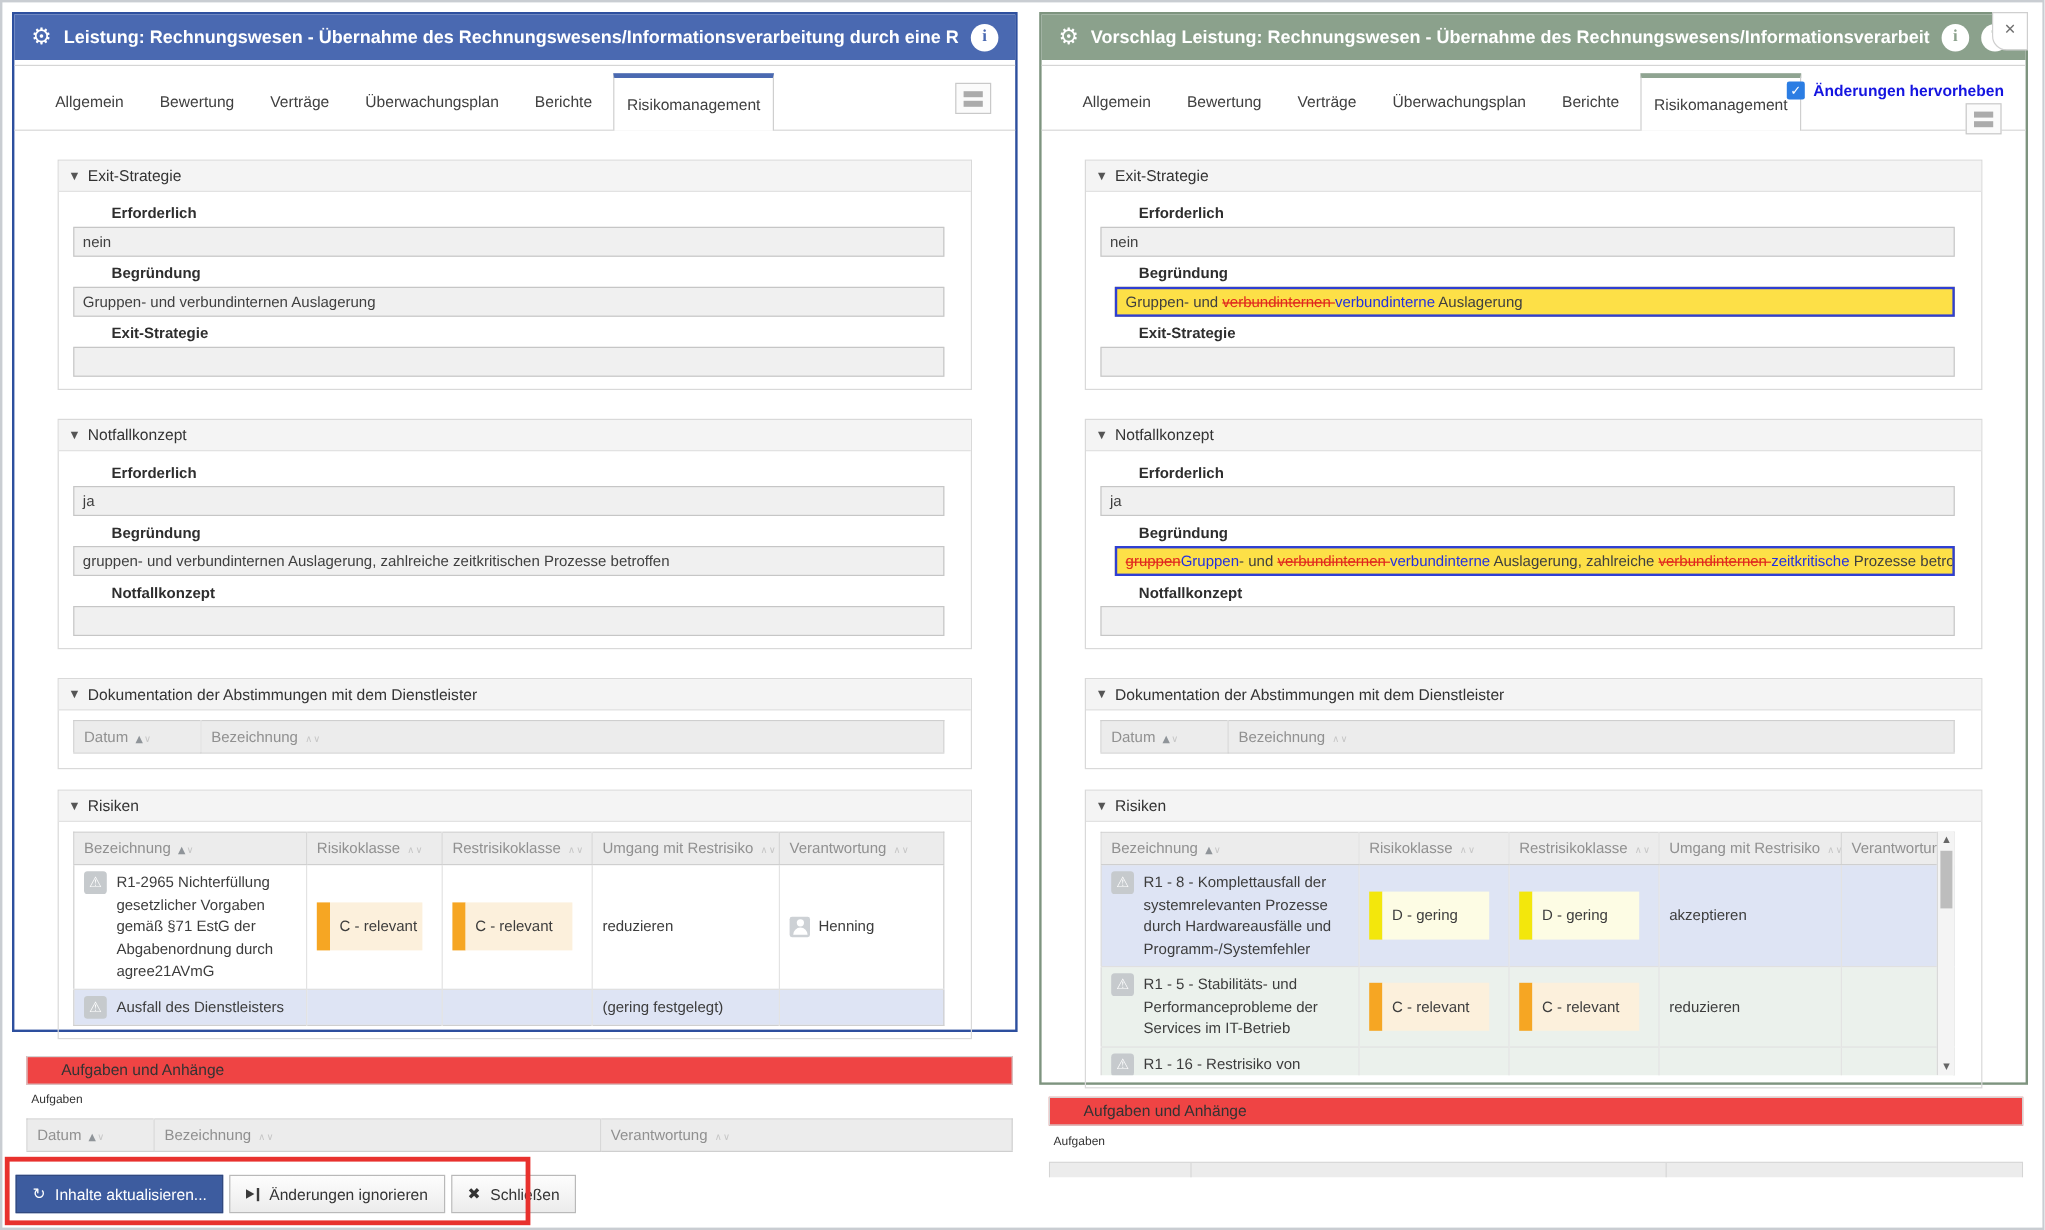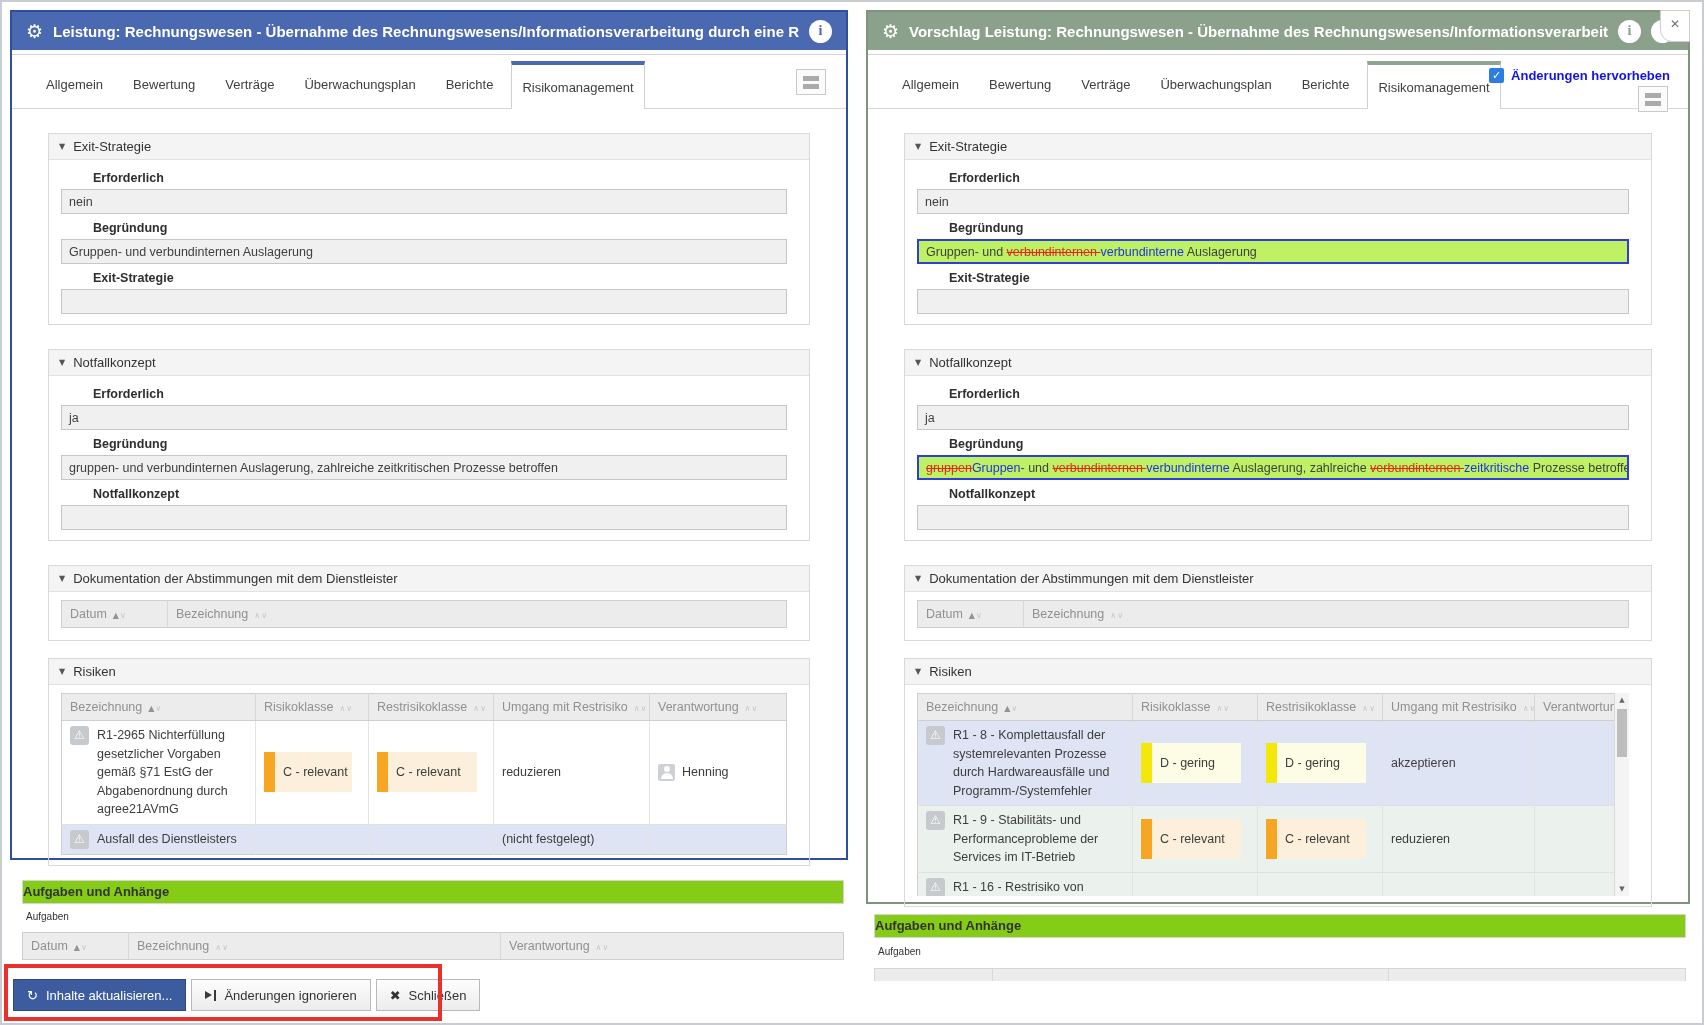--- a/index.html
+++ b/index.html
@@ -45,21 +45,21 @@
   
   .box { margin:24px 36px 0; border:1px solid #d9d9d9; }
   .box.first { margin-top:24px; } .box.risk { margin-top:17px; }
   .box-h { background:#f4f4f4; border-bottom:1px solid #e2e2e2; padding:5px 10px; display:flex; align-items:center; gap:8px; }
   .box-h .caret { font-size:8px; color:#555; } .box-h .btitle { font-size:13px; color:#333; }
   .box-b { padding:4px 22px 10px 12px; }
   .f-label { margin:7px 0 4px; font-size:12.5px; font-weight:bold; color:#2e2e2e;padding-left:32px; }
   .input { height:25px; background:#f0f0f0; border:1px solid #c6c6c6; display:flex; align-items:center;
     padding:0 7px; font-size:12.5px; color:#3f3f3f; overflow:hidden; }
   .input span { white-space:pre; }
-  .input.changed { background:#bef264; border:2px solid #2f3fd3; }
+  .input.changed { background:#fde047; border:2px solid #2f3fd3;margin-left:12px; }
   .del { color:#e0281e; text-decoration:line-through; }
   .ins { color:#2430e0; }
 
   
   table { border-collapse:collapse; table-layout:fixed; width:100%; }
   .gridtbl { border:1px solid #cfcfcf; }
   th { background:#ececec; color:#909090; font-weight:normal; font-size:12.5px; text-align:left;
        padding:6px 8px; border-right:1px solid #d8d8d8; border-bottom:1px solid #cfcfcf; white-space:nowrap; overflow:hidden; }
   th:last-child { border-right:none; }
   td { font-size:12.5px; color:#3d3d3d; padding:5px 8px; border-right:1px solid #e3e3e3; vertical-align:middle; }
@@ -83,22 +83,22 @@
   .person::before { content:""; position:absolute; top:2px; left:5.5px; width:6px; height:6px; border-radius:50%; background:#fff; }
   .person::after  { content:""; position:absolute; bottom:2px; left:2.5px; width:12px; height:6px; border-radius:6px 6px 0 0; background:#fff; }
 
   .tbl-clip { position:relative; height:203px; overflow:hidden; }
   .vscroll { position:absolute; top:0; right:0; bottom:0; width:15px; background:#f4f4f4; border-left:1px solid #d9d9d9; z-index:3; }
   .vscroll .arr { position:absolute; left:0; width:14px; text-align:center; font-size:7px; color:#666; }
   .vscroll .arr.up { top:3px; } .vscroll .arr.dn { bottom:3px; }
   .vscroll .thumb { position:absolute; top:16px; left:2px; width:10px; height:48px; background:#bdbdbd; }
 
   
-  .sec-bar { position:absolute; height:24px; background:#84cc16; border:1px solid #d4d4d4;
-    font-size:13px; color:#333; line-height:22px; padding-left:0;font-weight:bold; }
+  .sec-bar { position:absolute; height:24px; background:#ef4444; border:1px solid #d4d4d4;
+    font-size:13px; color:#333; line-height:22px; padding-left:28px; }
   .sub-label { position:absolute; font-size:10px; color:#333; }
   #lb-bar { left:22px; top:880px; width:822px; }
   #lb-sub { left:26px; top:911px; }
   #lb-table { position:absolute; left:22px; top:932px; width:822px; }
   #rb-bar { left:874px; top:914px; width:812px; }
   #rb-sub { left:878px; top:946px; }
   #rb-sliver { position:absolute; left:874px; top:968px; width:812px; height:13px; overflow:hidden; }
   #rb-sliver .hdrcells { display:flex; height:26px; background:#ececec; border:1px solid #d5d5d5; }
   #rb-sliver .hc { border-right:1px solid #d8d8d8; height:100%; }
 
@@ -255,21 +255,21 @@
             </tr>
             <tr class="row-sel">
               <td class="td-bez">
                   <div class="bz">
                     <span class="warn ico">⚠</span>
                     <span>Ausfall des Dienstleisters</span>
                   </div>
                 </td>
               <td></td>
                 <td></td>
-              <td>(nicht festgelegt)</td>
+              <td>(gering festgelegt)</td>
               <td></td>
             </tr>
           </tbody>
         </table>
       </div>
     </div>
   </div>
 
   <div class="dialog" id="dlg-right">
     <div class="close-tab ico">✕</div>
@@ -415,21 +415,21 @@
                       <span class="clabel">D - gering</span>
                     </div>
                   </td>
                 <td>akzeptieren</td>
                 <td></td>
               </tr>
               <tr class="row-chg">
                 <td class="td-bez">
                     <div class="bz">
                       <span class="warn ico">⚠</span>
-                      <span>R1 - 9 - Stabilitäts- und Performanceprobleme der Services im IT-Betrieb</span>
+                      <span>R1 - 5 - Stabilitäts- und Performanceprobleme der Services im IT-Betrieb</span>
                     </div>
                   </td>
                 <td>
                     <div class="chip orange">
                       <span class="cbar"></span>
                       <span class="clabel">C - relevant</span>
                     </div>
                   </td>
                 <td>
                     <div class="chip orange">

